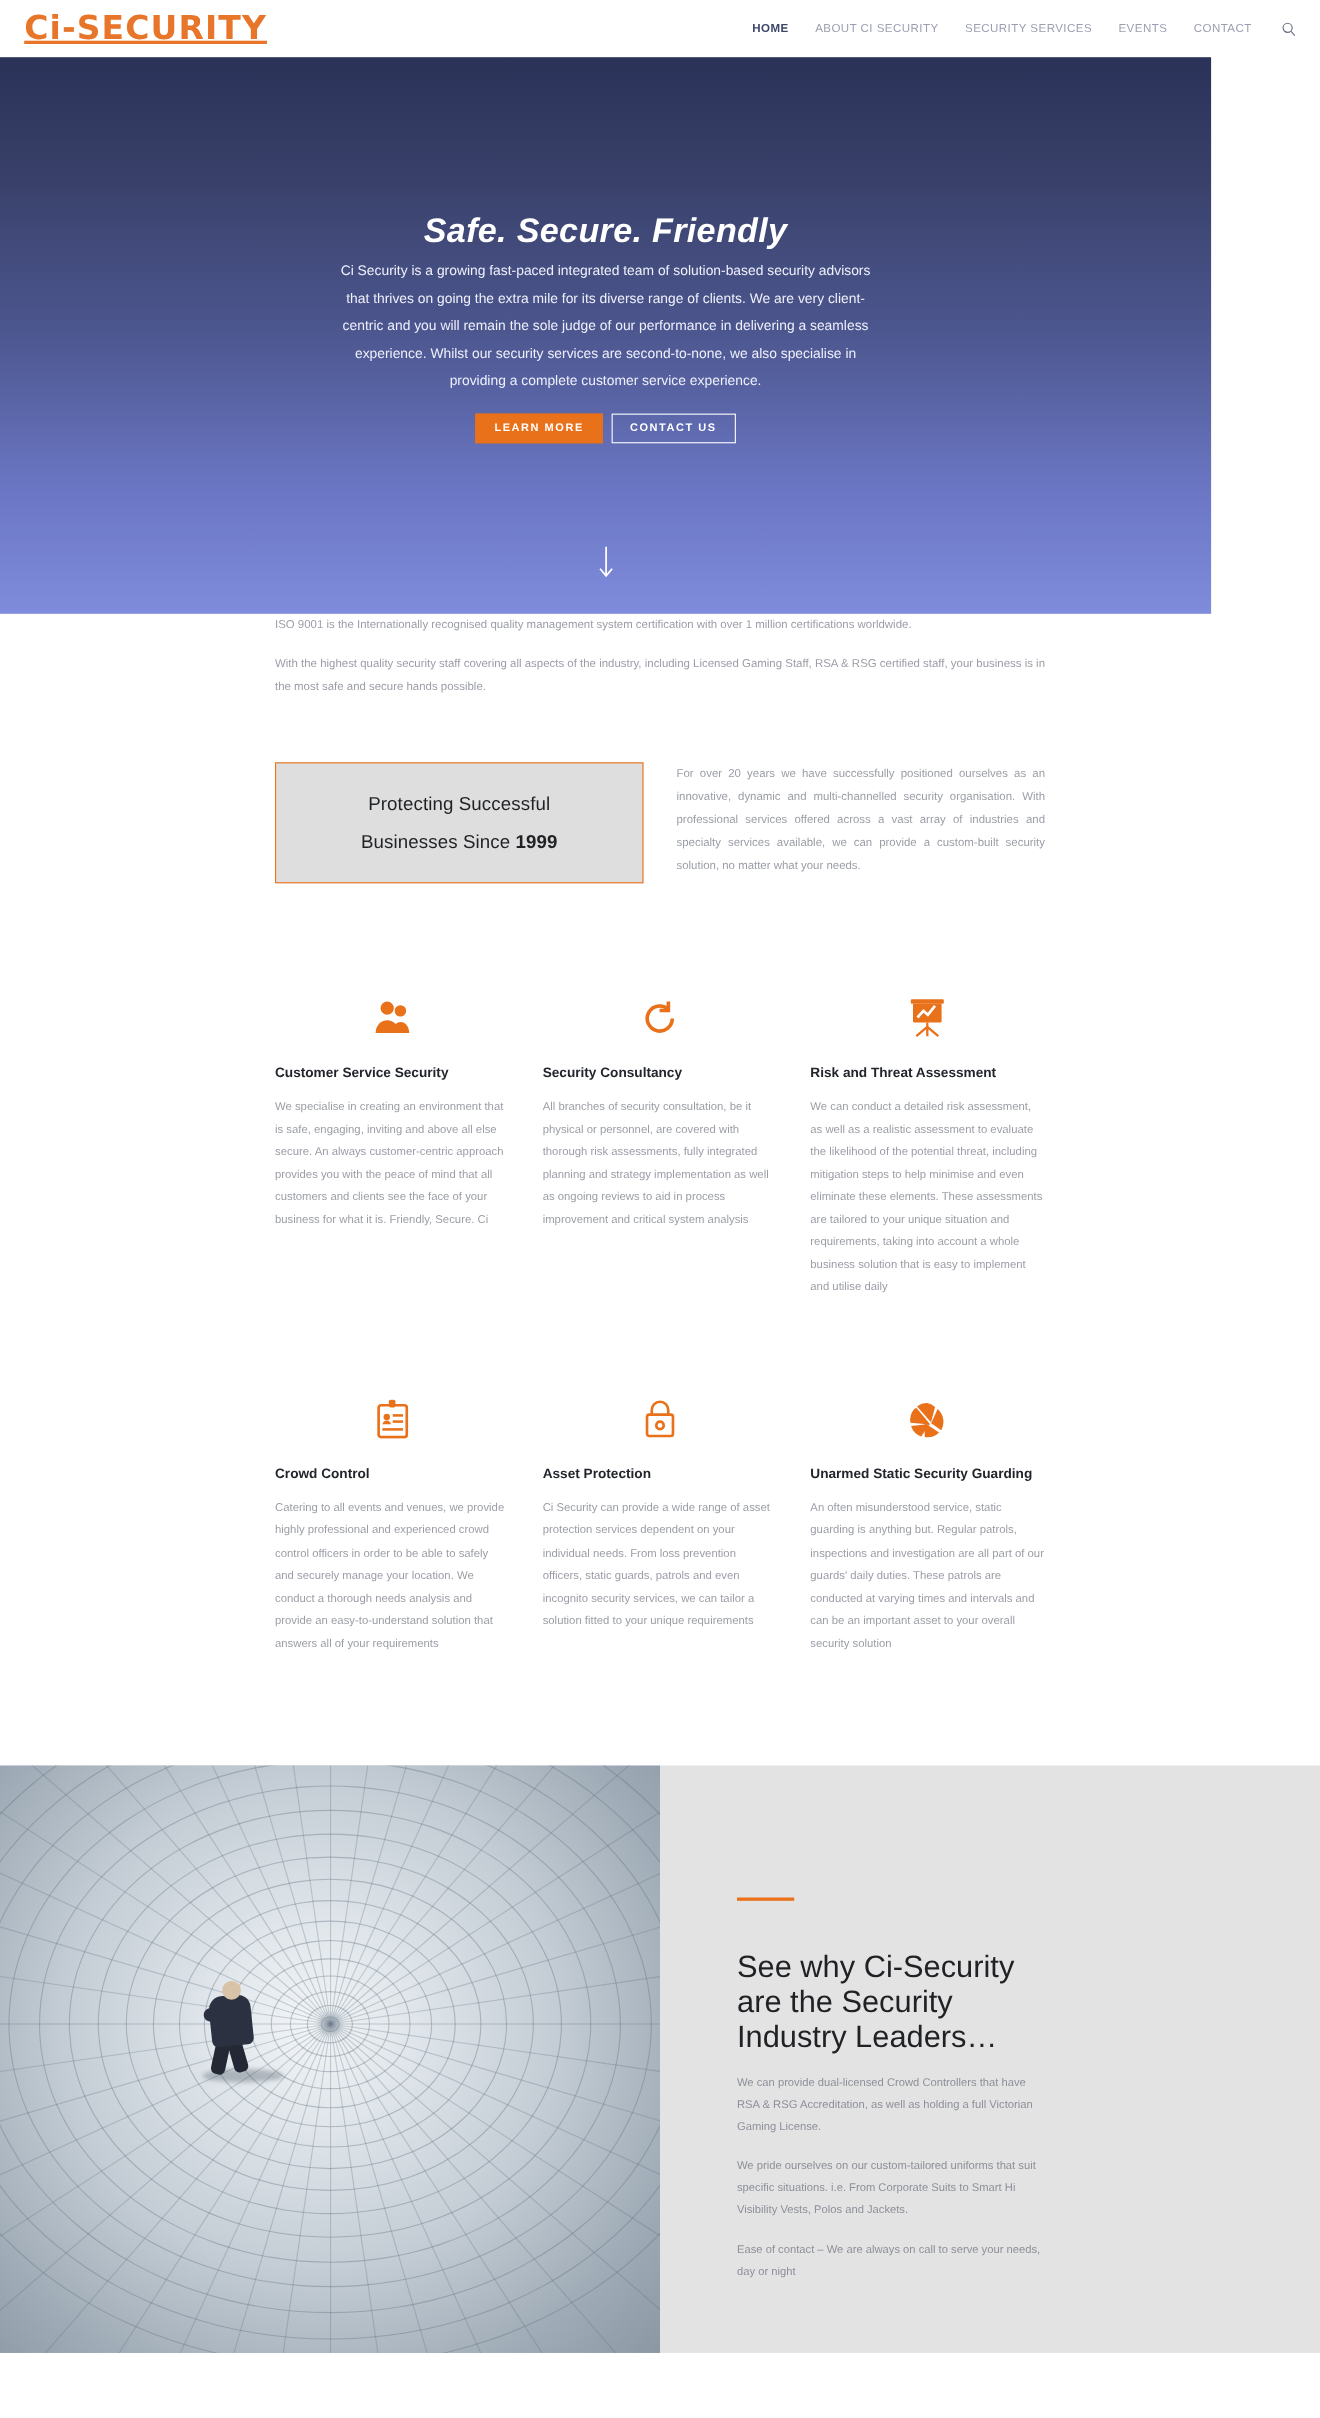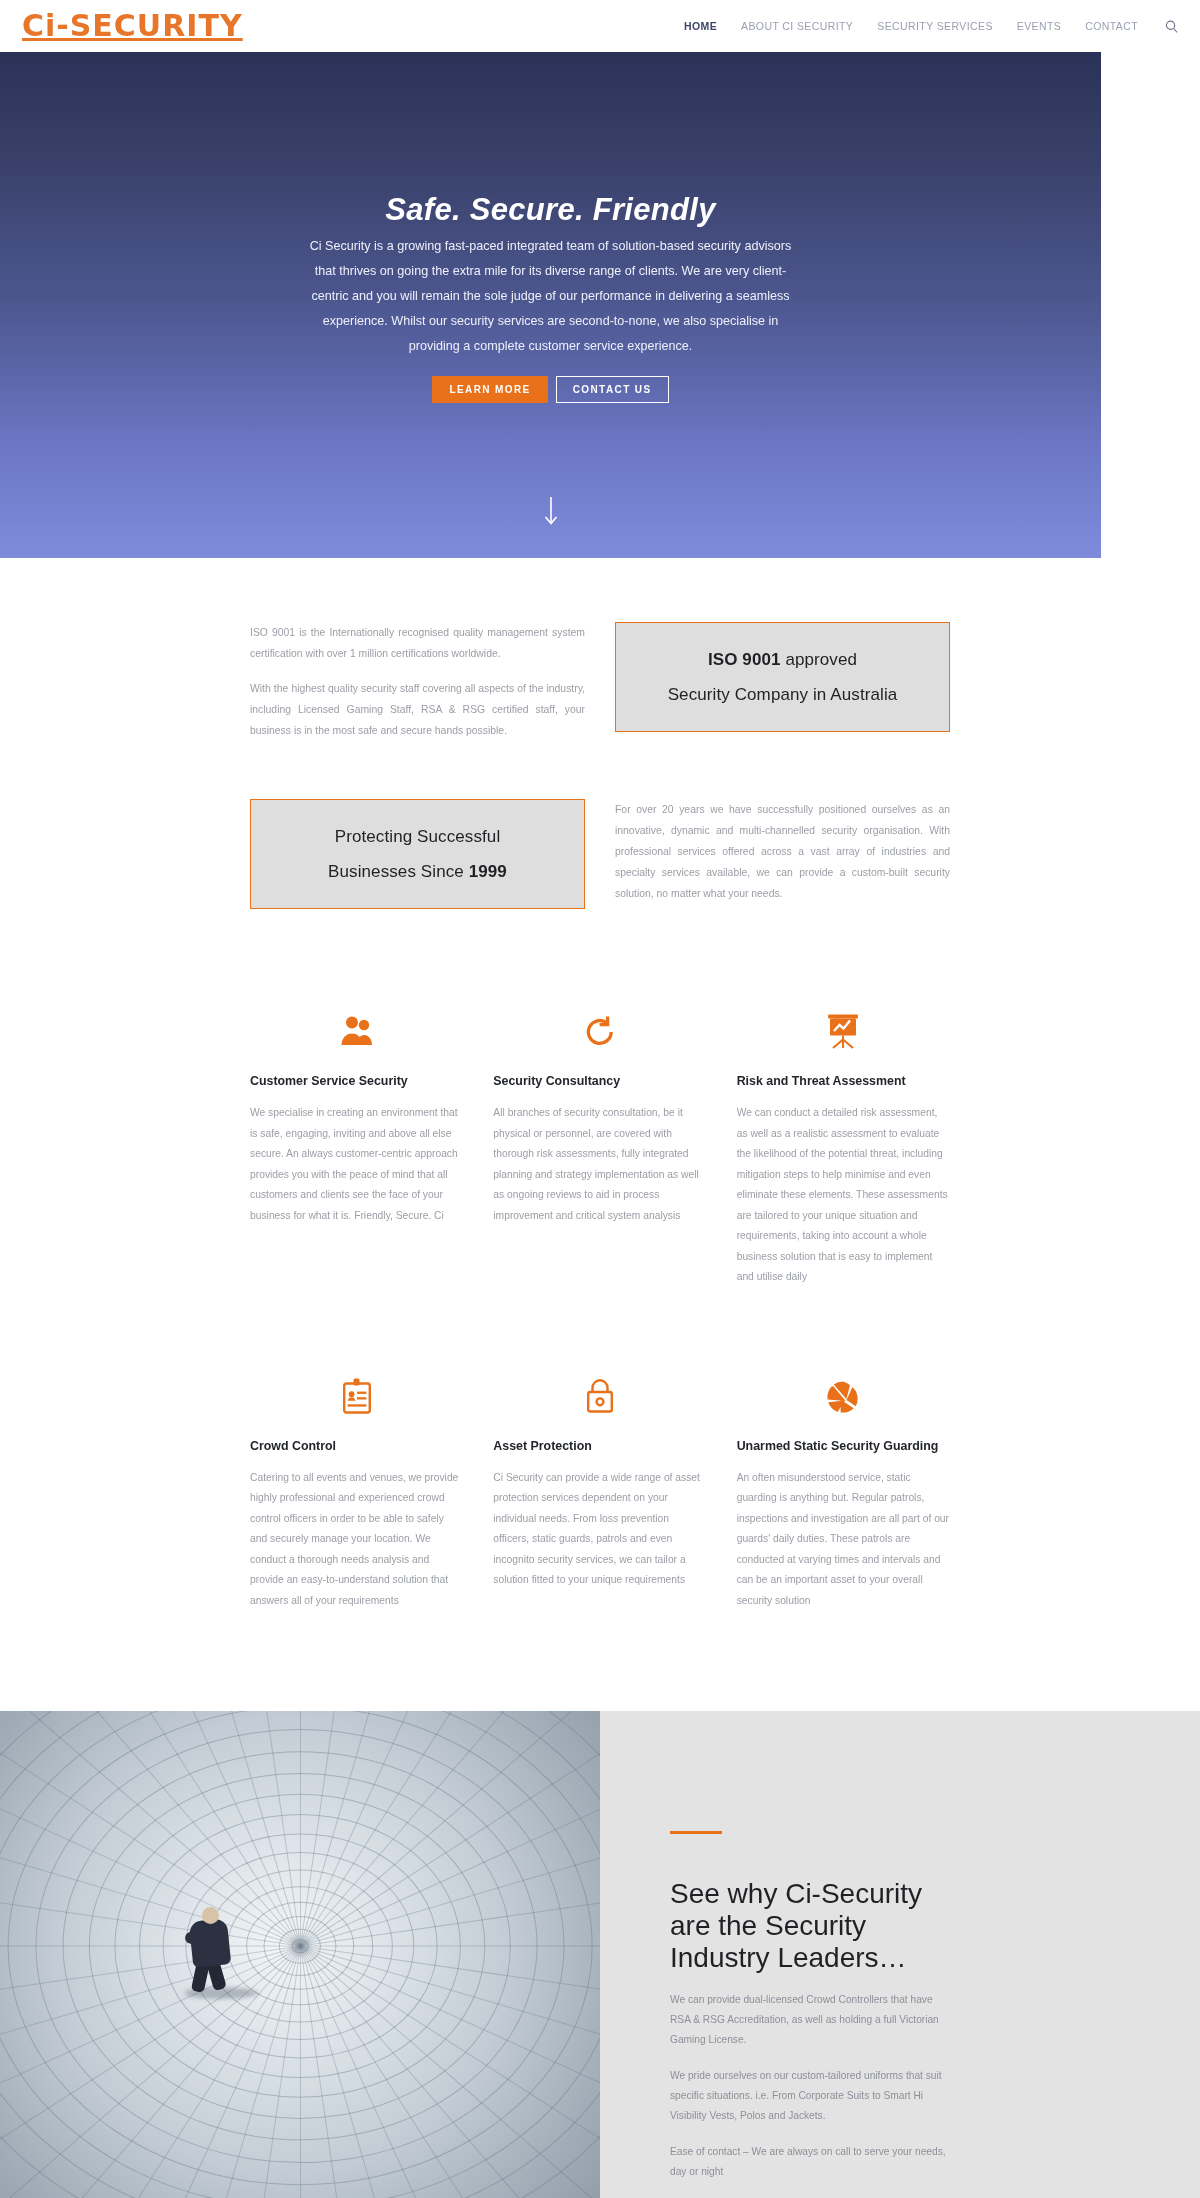--- a/index.html
+++ b/index.html
@@ -79,21 +79,21 @@
   }
   .btn-primary { background: #e8711a; color: #ffffff; border: 1px solid #e8711a; }
   .btn-ghost   { background: transparent; color: #ffffff; border: 1px solid #ffffff; }
   .scroll-cue {
     position: absolute; left: 0; right: 0; bottom: 32px;
     display: flex; justify-content: center; color: #ffffff;
   }
 
   
   .wrap { width: 700px; margin: 0 auto; }
-  .sec-iso { padding-top: 64px; }
+  .sec-iso { }
   .two-col { display: flex; gap: 30px; }
   .col { flex: 1 1 0; }
   .body-copy {
     font-size: 10.4px; line-height: 21px; color: #9b9ea6;
     text-align: justify;
   }
   .body-copy p + p { margin-top: 14px; }
   .callout {
     background: #dedede;
     border: 1.5px solid #e8711a;
@@ -240,26 +240,20 @@
     </svg>
   </div>
 </section>
 
 <section class="sec-iso">
   <div class="wrap">
     <div class="two-col">
       <div class="col body-copy">
         <p>ISO 9001 is the Internationally recognised quality management system certification with over 1 million certifications worldwide.</p>
         <p>With the highest quality security staff covering all aspects of the industry, including Licensed Gaming Staff, RSA &amp; RSG certified staff, your business is in the most safe and secure hands possible.</p>
-      </div>
-      <div class="col">
-        <div class="callout">
-          <div class="callout-line"><span class="strong">ISO 9001</span><span> approved</span></div>
-          <div class="callout-line">Security Company in Australia</div>
-        </div>
       </div>
     </div>
 
     <div class="sec-iso-row2">
       <div class="col">
         <div class="callout">
           <div class="callout-line">Protecting Successful</div>
           <div class="callout-line"><span>Businesses Since </span><span class="strong">1999</span></div>
         </div>
       </div>

